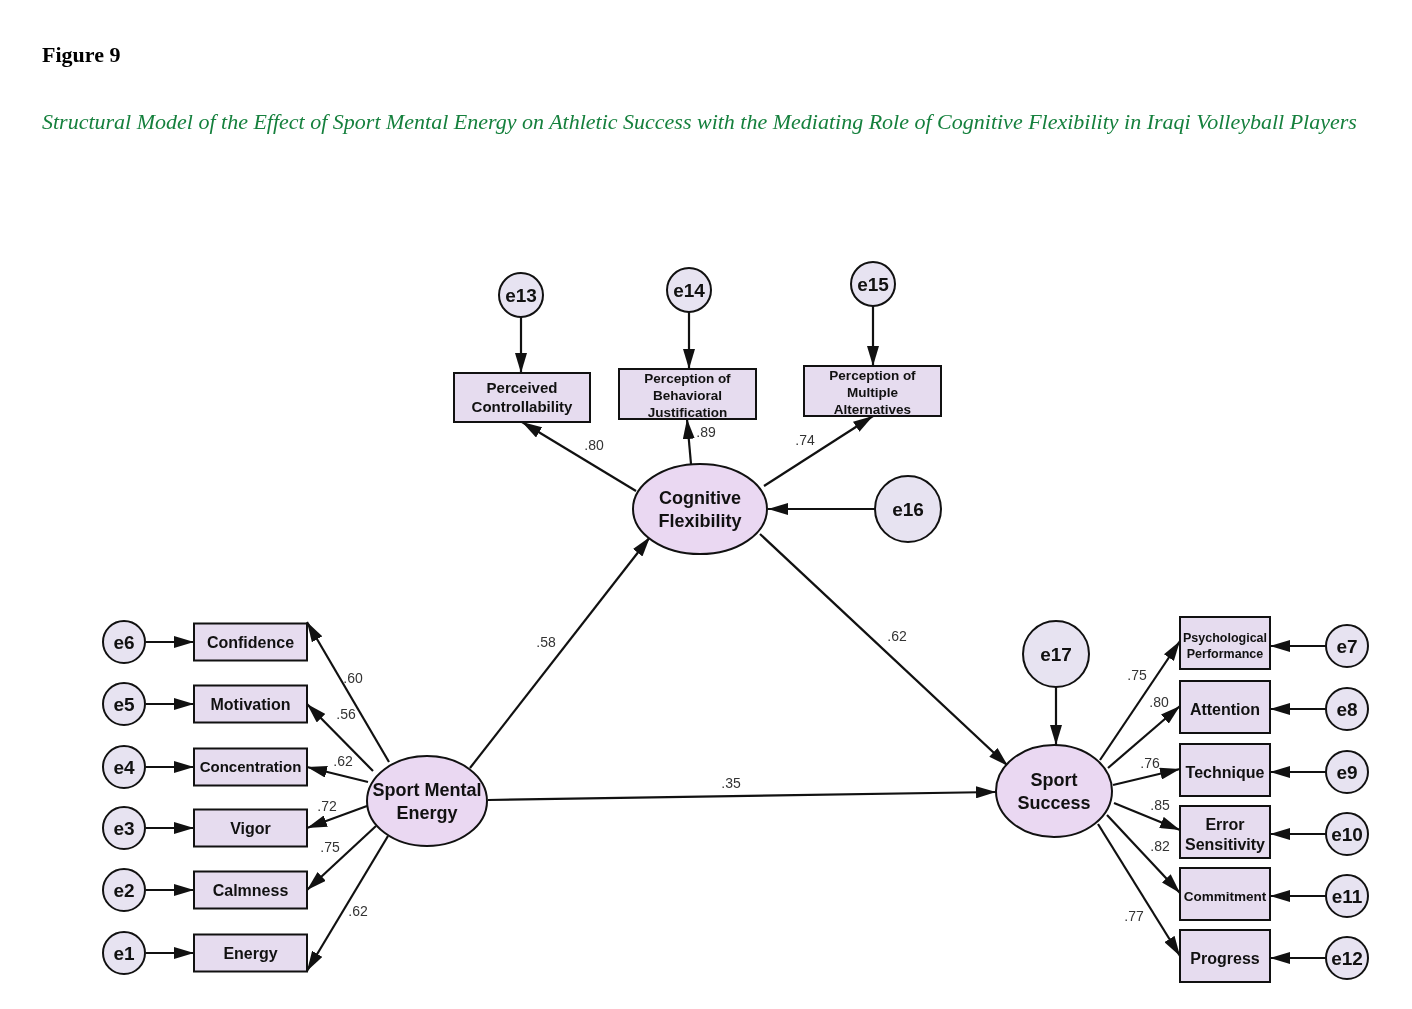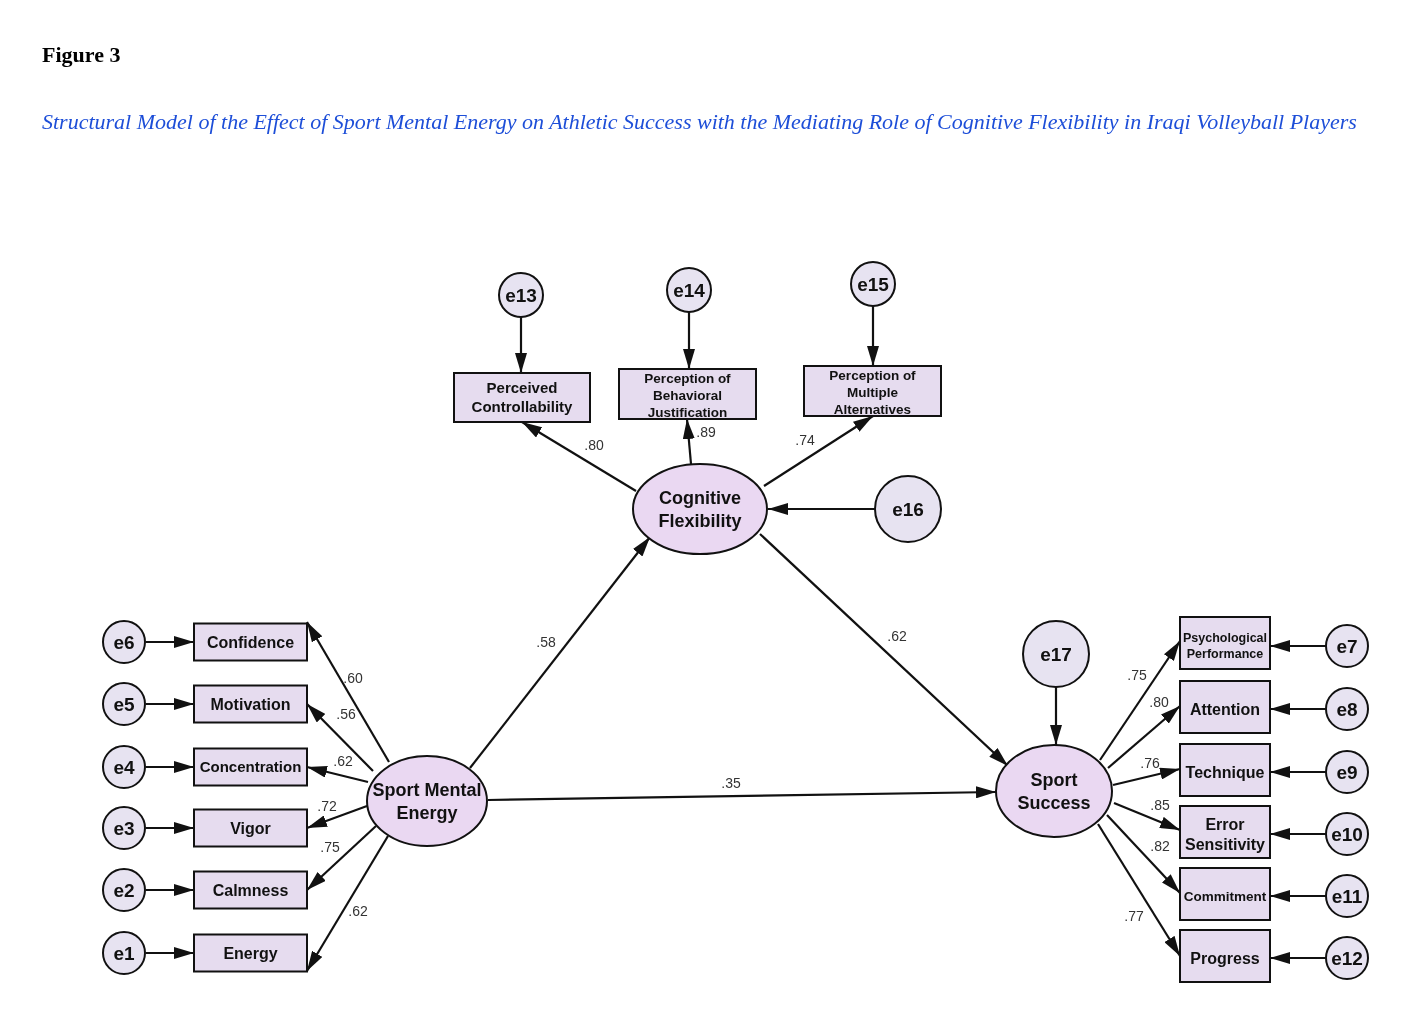--- a/index.html
+++ b/index.html
@@ -1,26 +1,26 @@
 <!DOCTYPE html>
 <html><head>
 <meta charset="utf-8">
 <style>
   html, body { margin:0; padding:0; background:#ffffff; }
   body { width:1412px; height:1009px; position:relative; overflow:hidden; }
   .fig-label { position:absolute; left:42px; top:42px; font-family:"Liberation Serif", serif; font-weight:bold; font-size:22px; color:#000; }
-  .fig-caption { position:absolute; left:42px; top:94px; width:1360px; font-family:"Liberation Serif", serif; font-style:italic; font-size:22px; line-height:55px; color:#1d4ed8; }
+  .fig-caption { position:absolute; left:42px; top:94px; width:1360px; font-family:"Liberation Serif", serif; font-style:italic; font-size:22px; line-height:55px; color:#15803d; }
   svg#diagram { position:absolute; left:0; top:0; }
   .node-text { font-family:"Liberation Sans", sans-serif; font-weight:bold; fill:#111; }
   .coef { font-family:"Liberation Sans", sans-serif; font-size:14px; fill:#333; }
 </style>
 </head>
 <body>
 
-<div class="fig-label">Figure 3</div>
+<div class="fig-label">Figure 9</div>
 <div class="fig-caption">Structural Model of the Effect of Sport Mental Energy on Athletic Success with the Mediating Role of Cognitive Flexibility in Iraqi Volleyball Players</div>
 
 <svg id="diagram" width="1412" height="1009" viewBox="0 0 1412 1009" xmlns="http://www.w3.org/2000/svg">
   <defs>
     <marker id="arrow" viewBox="0 0 10 10" refX="10" refY="5" markerWidth="9" markerHeight="9" markerUnits="userSpaceOnUse" orient="auto-start-reverse">
       <path d="M0,1 L10,5 L0,9 z" fill="#111"></path>
     </marker>
     <marker id="arrowL" viewBox="0 0 20 12" refX="20" refY="6" markerWidth="20" markerHeight="12" markerUnits="userSpaceOnUse" orient="auto">
       <path d="M0,0 L20,6 L0,12 z" fill="#111"></path>
     </marker>

